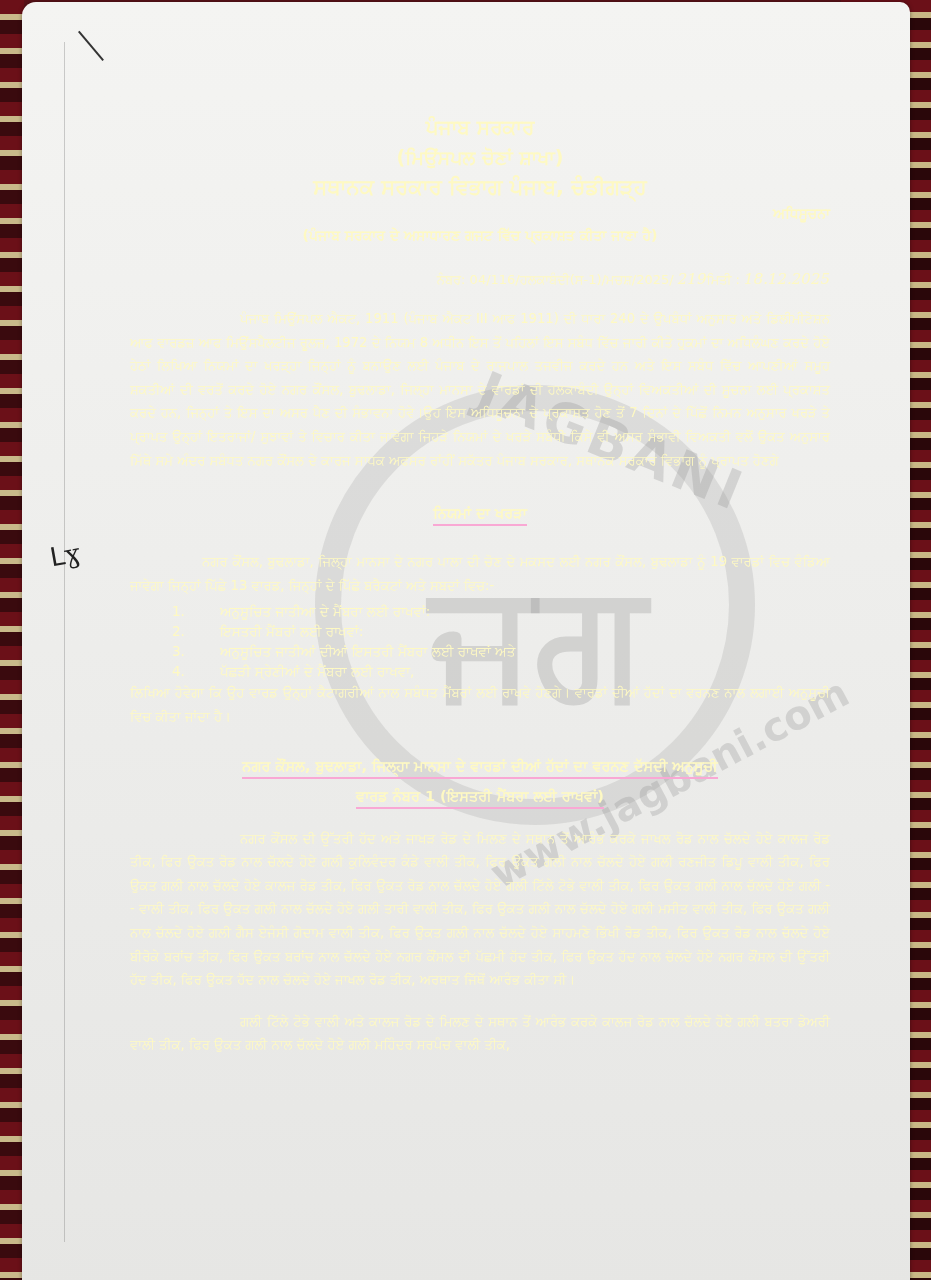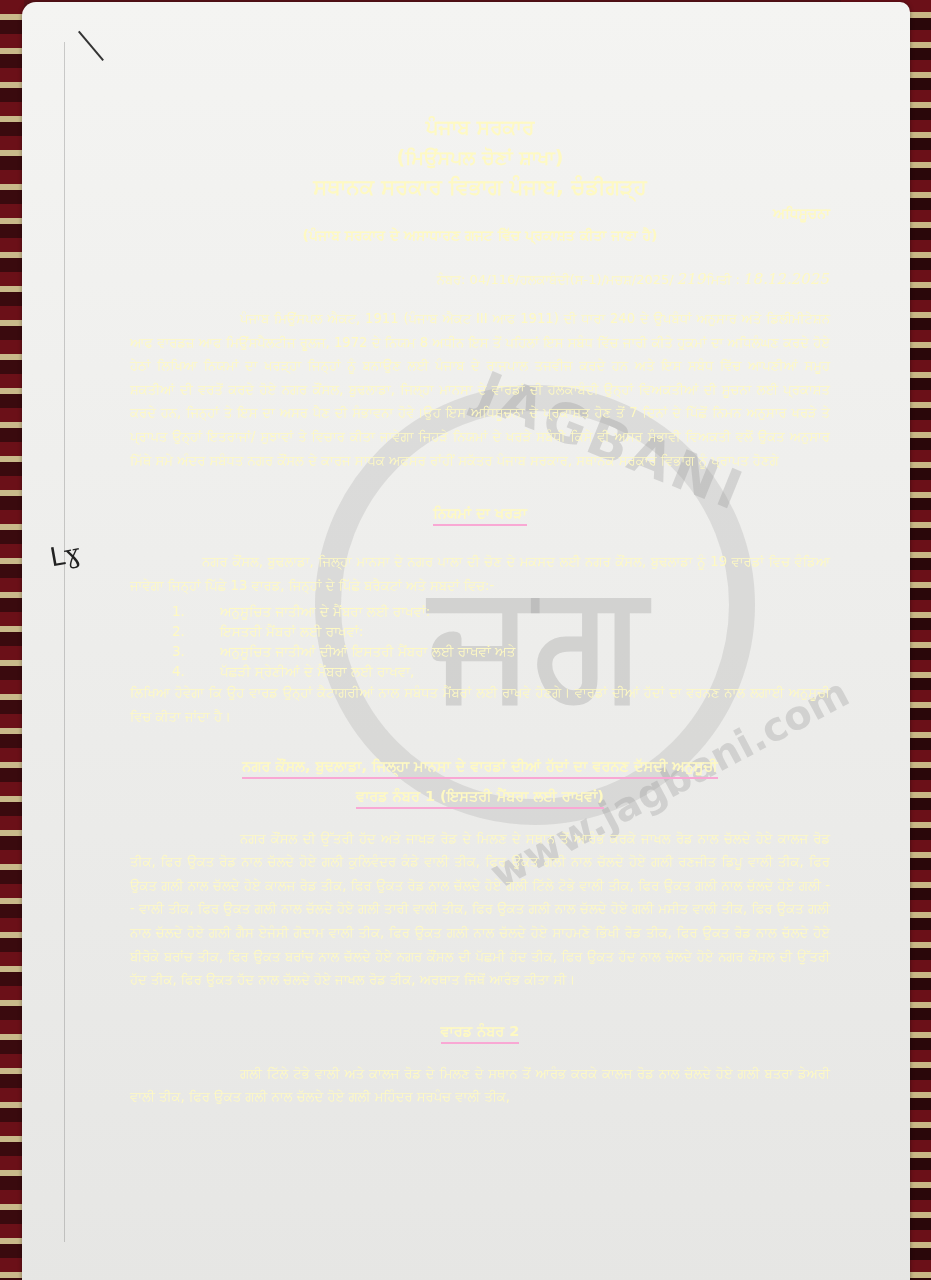--- a/index.html
+++ b/index.html
@@ -135,17 +135,14 @@
   <p class="body-text" style="margin:0;">ਲਿਖਿਆ ਹੋਵੇਗਾ ਕਿ ਉਹ ਵਾਰਡ ਉਨ੍ਹਾਂ ਕੈਟਾਗਰੀਆਂ ਨਾਲ ਸਬੰਧਤ ਮੈਂਬਰਾਂ ਲਈ ਰਾਖਵੇ ਹੋਣਗੇ। ਵਾਰਡਾਂ ਦੀਆਂ ਹੱਦਾਂ ਦਾ ਵਰਨਣ ਨਾਲ ਲਗਾਈ ਅਨੁਸੂਚੀ ਵਿਚ ਕੀਤਾ ਜਾਂਦਾ ਹੈ।</p>
 
   <div class="center" style="margin-top:26px;">
     <span class="sub-heading">ਨਗਰ ਕੌਂਸਲ, ਬੁਢਲਾਡਾ, ਜਿਲ੍ਹਾ ਮਾਨਸਾ ਦੇ ਵਾਰਡਾਂ ਦੀਆਂ ਹੱਦਾਂ ਦਾ ਵਰਨਣ ਦੱਸਦੀ ਅਨੁਸੂਚੀ</span>
   </div>
   <div class="center" style="margin-top:6px;">
     <span class="sub-heading">ਵਾਰਡ ਨੰਬਰ 1 (ਇਸਤਰੀ ਮੈਂਬਰਾ ਲਈ ਰਾਖਵਾਂ)</span>
   </div>
   <p class="body-text para" style="margin-top:18px;">ਨਗਰ ਕੌਂਸਲ ਦੀ ਉੱਤਰੀ ਹੱਦ ਅਤੇ ਜਾਖੜ ਰੋਡ ਦੇ ਮਿਲਣ ਦੇ ਸਥਾਨ ਤੋਂ ਆਰੰਭ ਕਰਕੇ ਜਾਖਲ ਰੋਡ ਨਾਲ ਚੱਲਦੇ ਹੋਏ ਕਾਲਜ ਰੋਡ ਤੀਕ, ਫਿਰ ਉਕਤ ਰੋਡ ਨਾਲ ਚੱਲਦੇ ਹੋਏ ਗਲੀ ਕੁਲਿਵੰਦਰ ਕੰਡੇ ਵਾਲੀ ਤੀਕ, ਫਿਰ ਉਕਤ ਗਲੀ ਨਾਲ ਚੱਲਦੇ ਹੋਏ ਗਲੀ ਰਣਜੀਤ ਡਿਪੂ ਵਾਲੀ ਤੀਕ, ਫਿਰ ਉਕਤ ਗਲੀ ਨਾਲ ਚੱਲਦੇ ਹੋਏ ਕਾਲਜ ਰੋਡ ਤੀਕ, ਫਿਰ ਉਕਤ ਰੋਡ ਨਾਲ ਚੱਲਦੇ ਹੋਏ ਗਲੀ ਟਿੱਲੇ ਟੋਭੇ ਵਾਲੀ ਤੀਕ, ਫਿਰ ਉਕਤ ਗਲੀ ਨਾਲ ਚੱਲਦੇ ਹੋਏ ਗਲੀ -- ਵਾਲੀ ਤੀਕ, ਫਿਰ ਉਕਤ ਗਲੀ ਨਾਲ ਚੱਲਦੇ ਹੋਏ ਗਲੀ ਤਾਰੀ ਵਾਲੀ ਤੀਕ, ਫਿਰ ਉਕਤ ਗਲੀ ਨਾਲ ਚੱਲਦੇ ਹੋਏ ਗਲੀ ਮਸੀਤ ਵਾਲੀ ਤੀਕ, ਫਿਰ ਉਕਤ ਗਲੀ ਨਾਲ ਚੱਲਦੇ ਹੋਏ ਗਲੀ ਗੈਸ ਏਜੰਸੀ ਗੋਦਾਮ ਵਾਲੀ ਤੀਕ, ਫਿਰ ਉਕਤ ਗਲੀ ਨਾਲ ਚੱਲਦੇ ਹੋਏ ਸਾਹਮਣੇ ਭਿੱਖੀ ਰੋਡ ਤੀਕ, ਫਿਰ ਉਕਤ ਰੋਡ ਨਾਲ ਚੱਲਦੇ ਹੋਏ ਬੀਰੋਕੇ ਬਰਾਂਚ ਤੀਕ, ਫਿਰ ਉਕਤ ਬਰਾਂਚ ਨਾਲ ਚੱਲਦੇ ਹੋਏ ਨਗਰ ਕੌਂਸਲ ਦੀ ਪੱਛਮੀ ਹੱਦ ਤੀਕ, ਫਿਰ ਉਕਤ ਹੱਦ ਨਾਲ ਚੱਲਦੇ ਹੋਏ ਨਗਰ ਕੌਂਸਲ ਦੀ ਉੱਤਰੀ ਹੱਦ ਤੀਕ, ਫਿਰ ਉਕਤ ਹੱਦ ਨਾਲ ਚੱਲਦੇ ਹੋਏ ਜਾਖਲ ਰੋਡ ਤੀਕ, ਅਰਥਾਤ ਜਿੱਥੋਂ ਆਰੰਭ ਕੀਤਾ ਸੀ।</p>
 
-  <div class="center" style="margin-top:28px;">
-    <span class="sub-heading">ਵਾਰਡ ਨੰਬਰ 2</span>
-  </div>
   <p class="body-text para" style="margin-top:18px;">ਗਲੀ ਟਿੱਲੇ ਟੋਭੇ ਵਾਲੀ ਅਤੇ ਕਾਲਜ ਰੋਡ ਦੇ ਮਿਲਣ ਦੇ ਸਥਾਨ ਤੋਂ ਆਰੰਭ ਕਰਕੇ ਕਾਲਜ ਰੋਡ ਨਾਲ ਚੱਲਦੇ ਹੋਏ ਗਲੀ ਬਤਰਾ ਡੇਅਰੀ ਵਾਲੀ ਤੀਕ, ਫਿਰ ਉਕਤ ਗਲੀ ਨਾਲ ਚੱਲਦੇ ਹੋਏ ਗਲੀ ਮਹਿੰਦਰ ਸਰਪੰਚ ਵਾਲੀ ਤੀਕ,</p>
 </div>
 
 </body></html>

